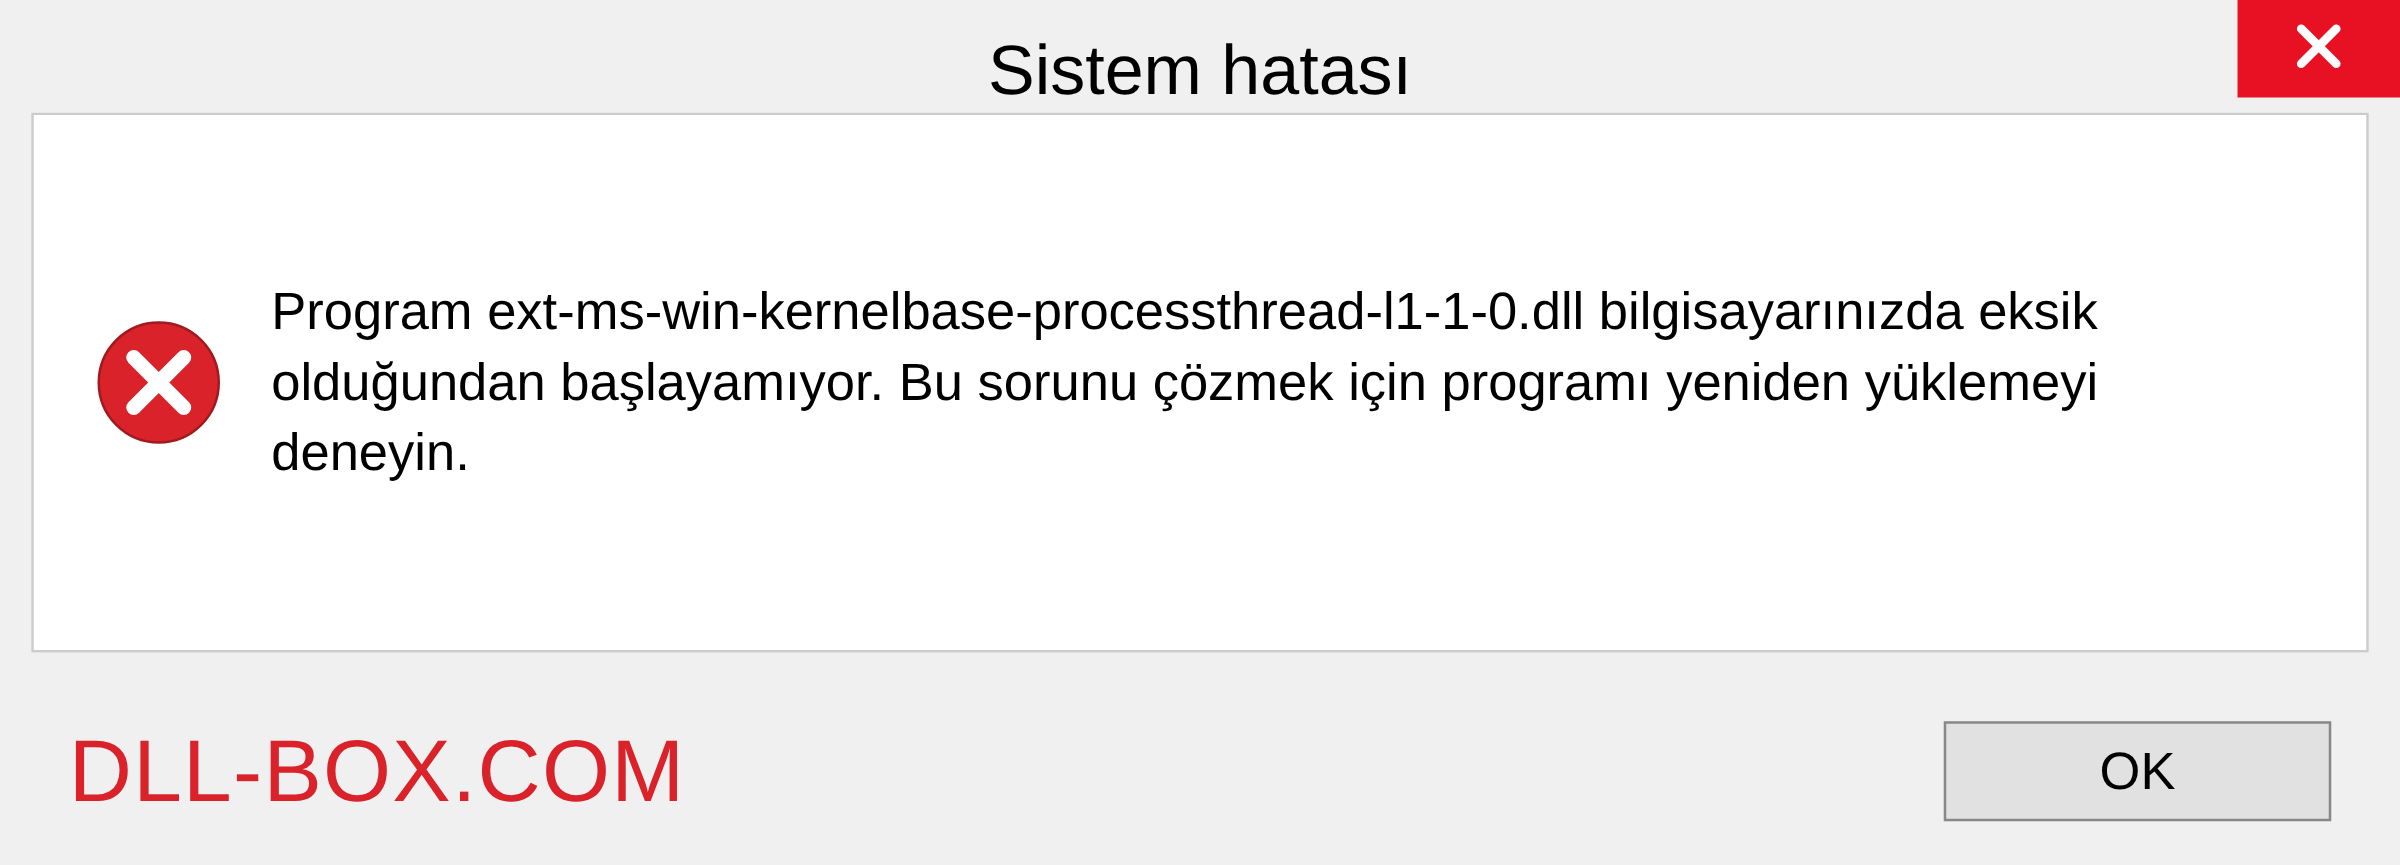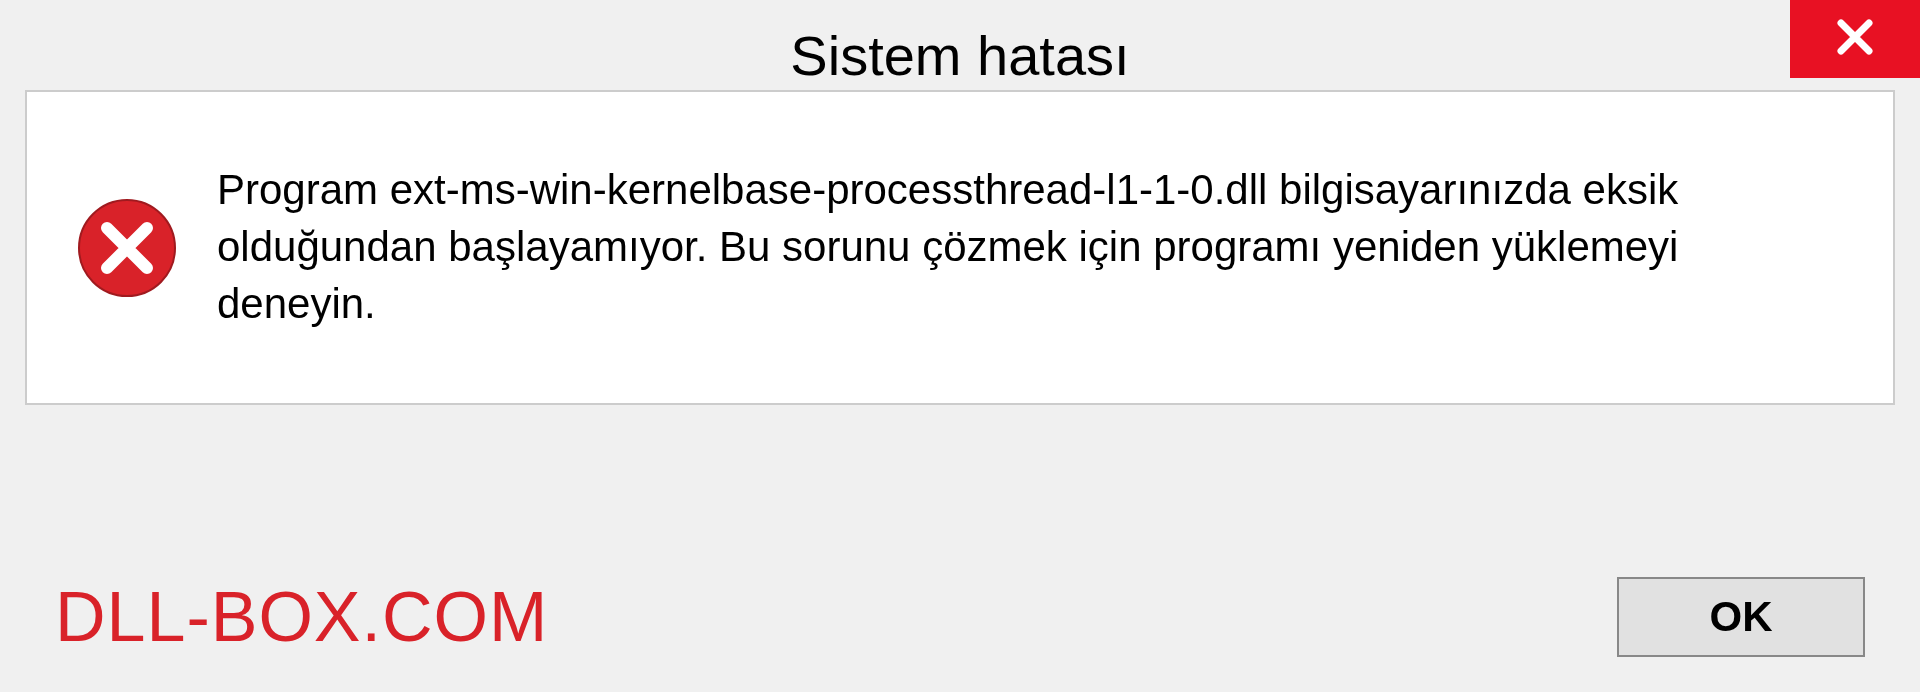--- a/index.html
+++ b/index.html
@@ -42,21 +42,21 @@
       cursor: pointer;
     }
     .close-button svg {
       width: 42px;
       height: 42px;
     }
     .content-area {
       margin: 0 25px;
       background: #fff;
       border: 2px solid #ccc;
-      height: 315px;
+      height: 432px;
       display: flex;
       align-items: center;
       padding: 0 50px;
     }
     .error-icon {
       flex-shrink: 0;
       width: 100px;
       height: 100px;
       margin-right: 40px;
       display: flex;
@@ -84,31 +84,30 @@
       padding: 0 55px;
     }
     .watermark {
       font-size: 70px;
       font-weight: normal;
       color: #d92229;
       letter-spacing: 1px;
       font-family: Arial, Helvetica, sans-serif;
     }
     .ok-button {
-      width: 248px;
+      width: 310px;
       height: 80px;
       background: #e1e1e1;
       border: 2px solid #888;
       font-size: 42px;
       color: #000;
       display: flex;
       align-items: center;
       justify-content: center;
       cursor: pointer;
-      font-weight: bold;
     }
   </style>
 </head>
 <body>
 
 <div class="titlebar">
   <div class="title">Sistem hatası</div>
   <div class="close-button">
     <span>
       <svg viewBox="0 0 24 24">

